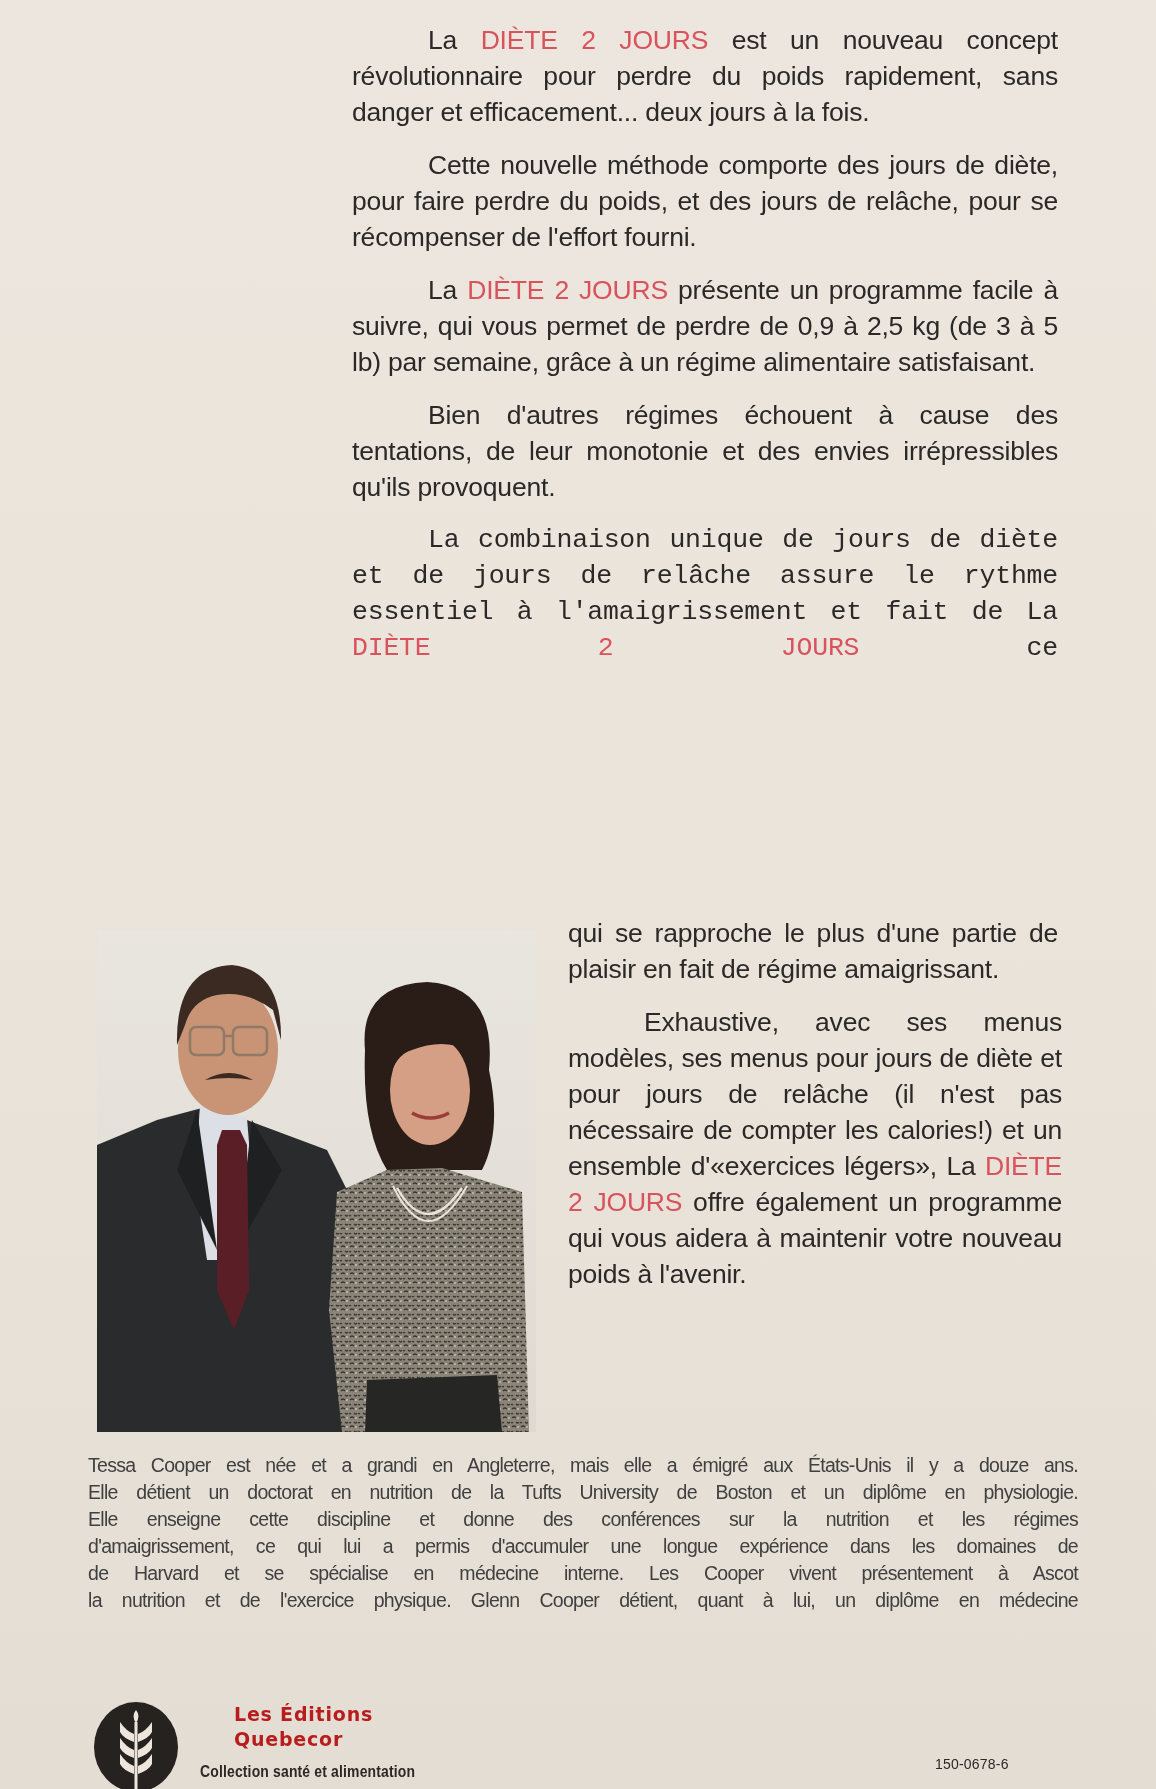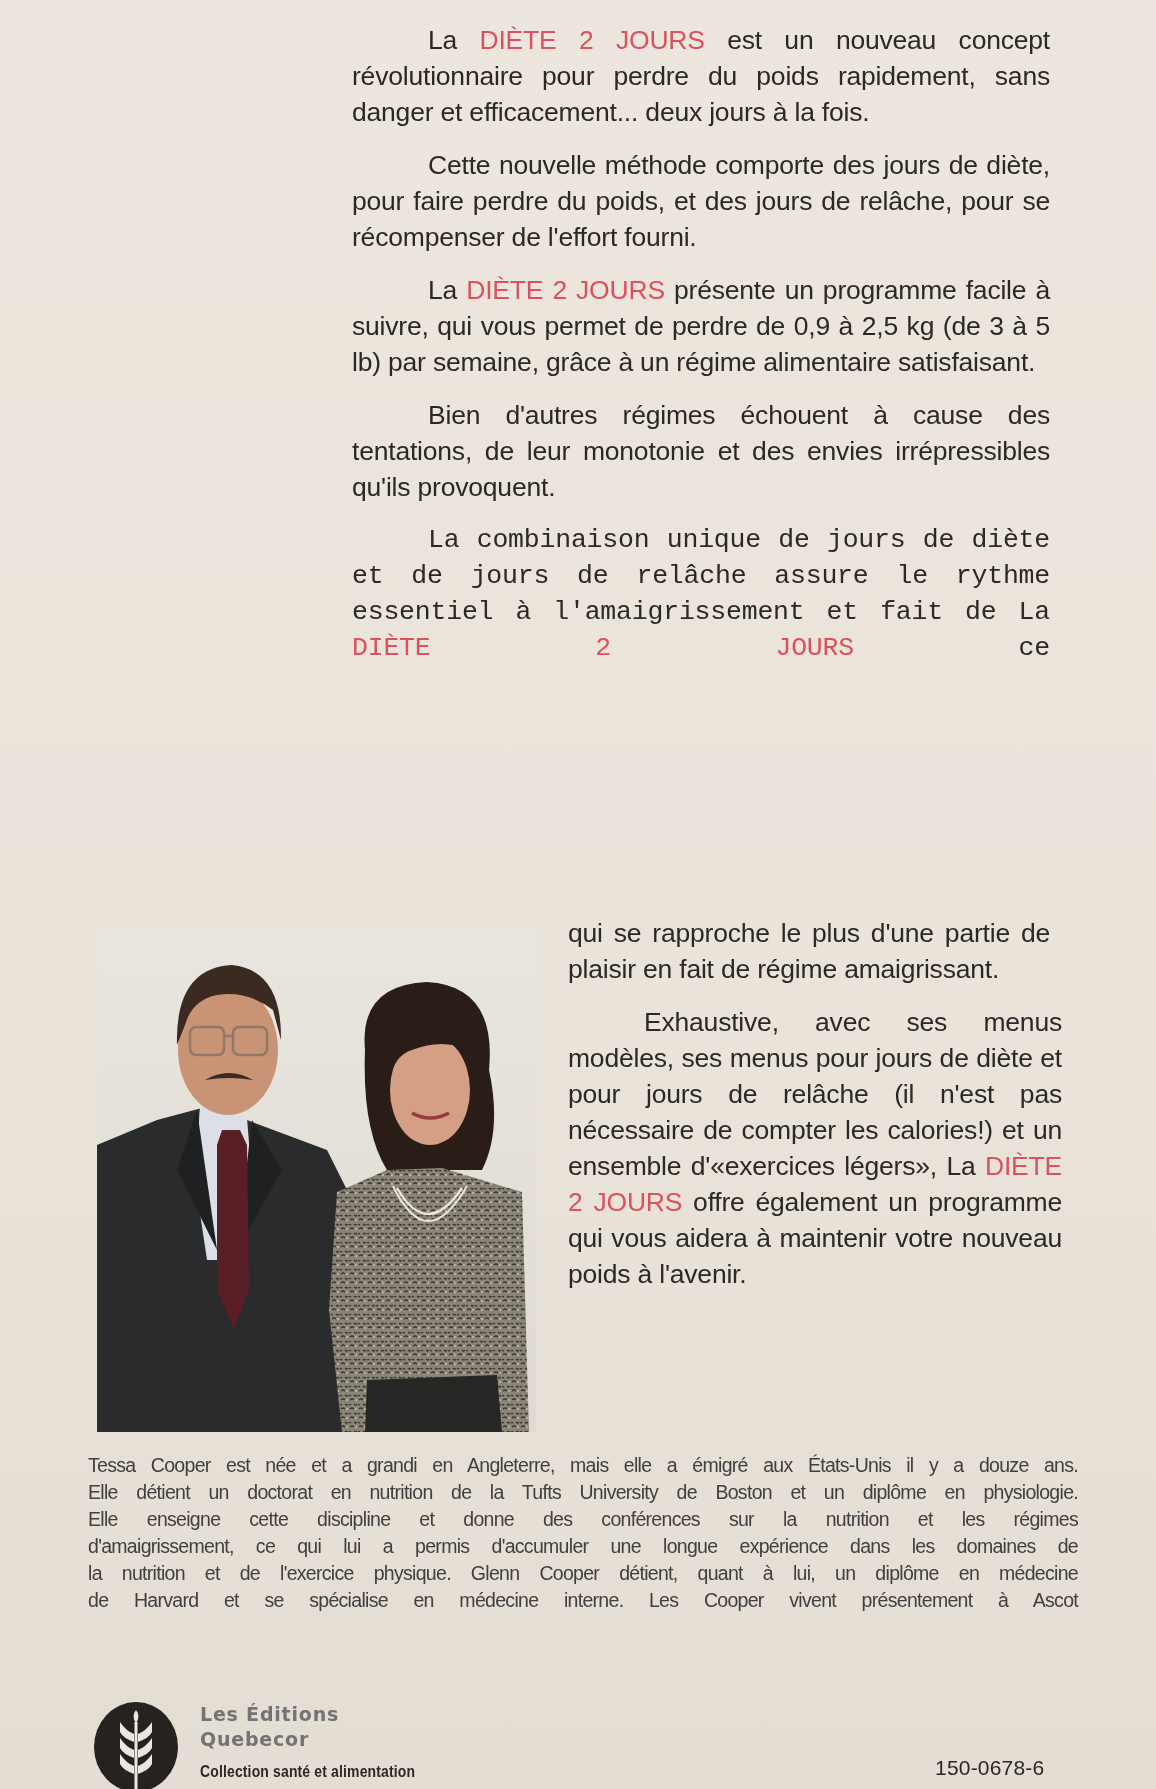--- a/index.html
+++ b/index.html
@@ -14,21 +14,21 @@
   .page { position: absolute; inset: 0; }
 
   .col {
     position: absolute;
     font-size: 26.5px;
     line-height: 36px;
     text-align: justify;
     letter-spacing: -0.2px;
     color: #2b2927;
   }
-  .col p { margin: 0 12px 17px 0; text-indent: 76px; }
+  .col p { margin: 0 4px 17px 0; text-indent: 76px; }
   .col p.nomargin { margin-bottom: 0; }
   .red { color: #d9525c; }
 
   #col-main { left: 352px; top: 22px; width: 710px; }
   #col-side { left: 568px; top: 22px; width: 494px; }
 
   .noindent { text-indent: 0 !important; }
 
   
   #photo {
@@ -46,31 +46,32 @@
     font-family: "Liberation Sans", sans-serif;
   }
   #bio .line { display: block; text-align-last: justify; white-space: nowrap; }
   #bio .line.last { text-align-last: left; }
 
   
   #logo { position: absolute; left: 90px; top: 1700px; width: 94px; height: 94px; }
   #publisher { position: absolute; left: 200px; top: 1702px; }
   #publisher .pub-name {
     font-family: "DejaVu Sans", sans-serif; font-weight: bold;
-    font-size: 19px; line-height: 25px; color: #737373; letter-spacing: 0.8px;
+    font-size: 19px; line-height: 25px; color: #b91c1c; letter-spacing: 0.8px;
     display: block;
+    margin-left: 34px;
   }
   #publisher .collection {
     font-family: "Liberation Sans Narrow", "Liberation Sans", sans-serif; font-weight: bold;
     font-size: 17px; line-height: 24px; color: #2a2725; display: block; margin-top: 8px;
     transform: scaleX(0.82); transform-origin: left center; letter-spacing: 0.2px;
   }
   #isbn {
     position: absolute; left: 935px; top: 1756px;
-    font-size: 21px; color: #2a2725; letter-spacing: 0.2px;
+    font-size: 14px; color: #2a2725; letter-spacing: 0.2px;
   }
 </style>
 </head>
 <body>
 
 <div class="page">
 
   <div id="col-main" class="col">
     <p><span>La </span><span class="red">DIÈTE 2 JOURS</span><span> est un nouveau concept révolutionnaire pour perdre du poids rapidement, sans danger et efficacement... deux jours à la fois.</span></p>
     <p>Cette nouvelle méthode comporte des jours de diète, pour faire perdre du poids, et des jours de relâche, pour se récompenser de l'effort fourni.</p>
@@ -130,22 +131,22 @@
       <path d="M290 135 Q300 85 340 92 Q380 90 380 150 L372 120 Q345 108 315 120 Q298 125 292 150 Z" fill="#2a1d18"></path>
       <path d="M315 183 Q333 193 352 183" stroke="#9a3d3a" stroke-width="3.5" fill="none"></path>
     </svg>
   </div>
 
   <div id="bio">
     <span class="line">Tessa Cooper est née et a grandi en Angleterre, mais elle a émigré aux États-Unis il y a douze ans.</span>
     <span class="line">Elle détient un doctorat en nutrition de la Tufts University de Boston et un diplôme en physiologie.</span>
     <span class="line">Elle enseigne cette discipline et donne des conférences sur la nutrition et les régimes</span>
     <span class="line">d'amaigrissement, ce qui lui a permis d'accumuler une longue expérience dans les domaines de</span>
+    <span class="line">de Harvard et se spécialise en médecine interne. Les Cooper vivent présentement à Ascot</span>
     <span class="line">la nutrition et de l'exercice physique. Glenn Cooper détient, quant à lui, un diplôme en médecine</span>
-    <span class="line">de Harvard et se spécialise en médecine interne. Les Cooper vivent présentement à Ascot</span>
   </div>
 
   <div id="logo">
     <svg width="94" height="94" viewBox="0 0 94 94">
       <ellipse cx="46" cy="47" rx="42" ry="45" fill="#252220"></ellipse>
       <g fill="#ece6dd">
         <path d="M46 10 q-5 6 0 13 q5 -7 0 -13 Z"></path>
         <rect x="44.5" y="22" width="3" height="70"></rect>
         <path d="M30 22 L30 32 Q33 38 44 42 L44 34 Q36 31 30 22 Z"></path>
         <path d="M62 22 L62 32 Q59 38 48 42 L48 34 Q56 31 62 22 Z"></path>

